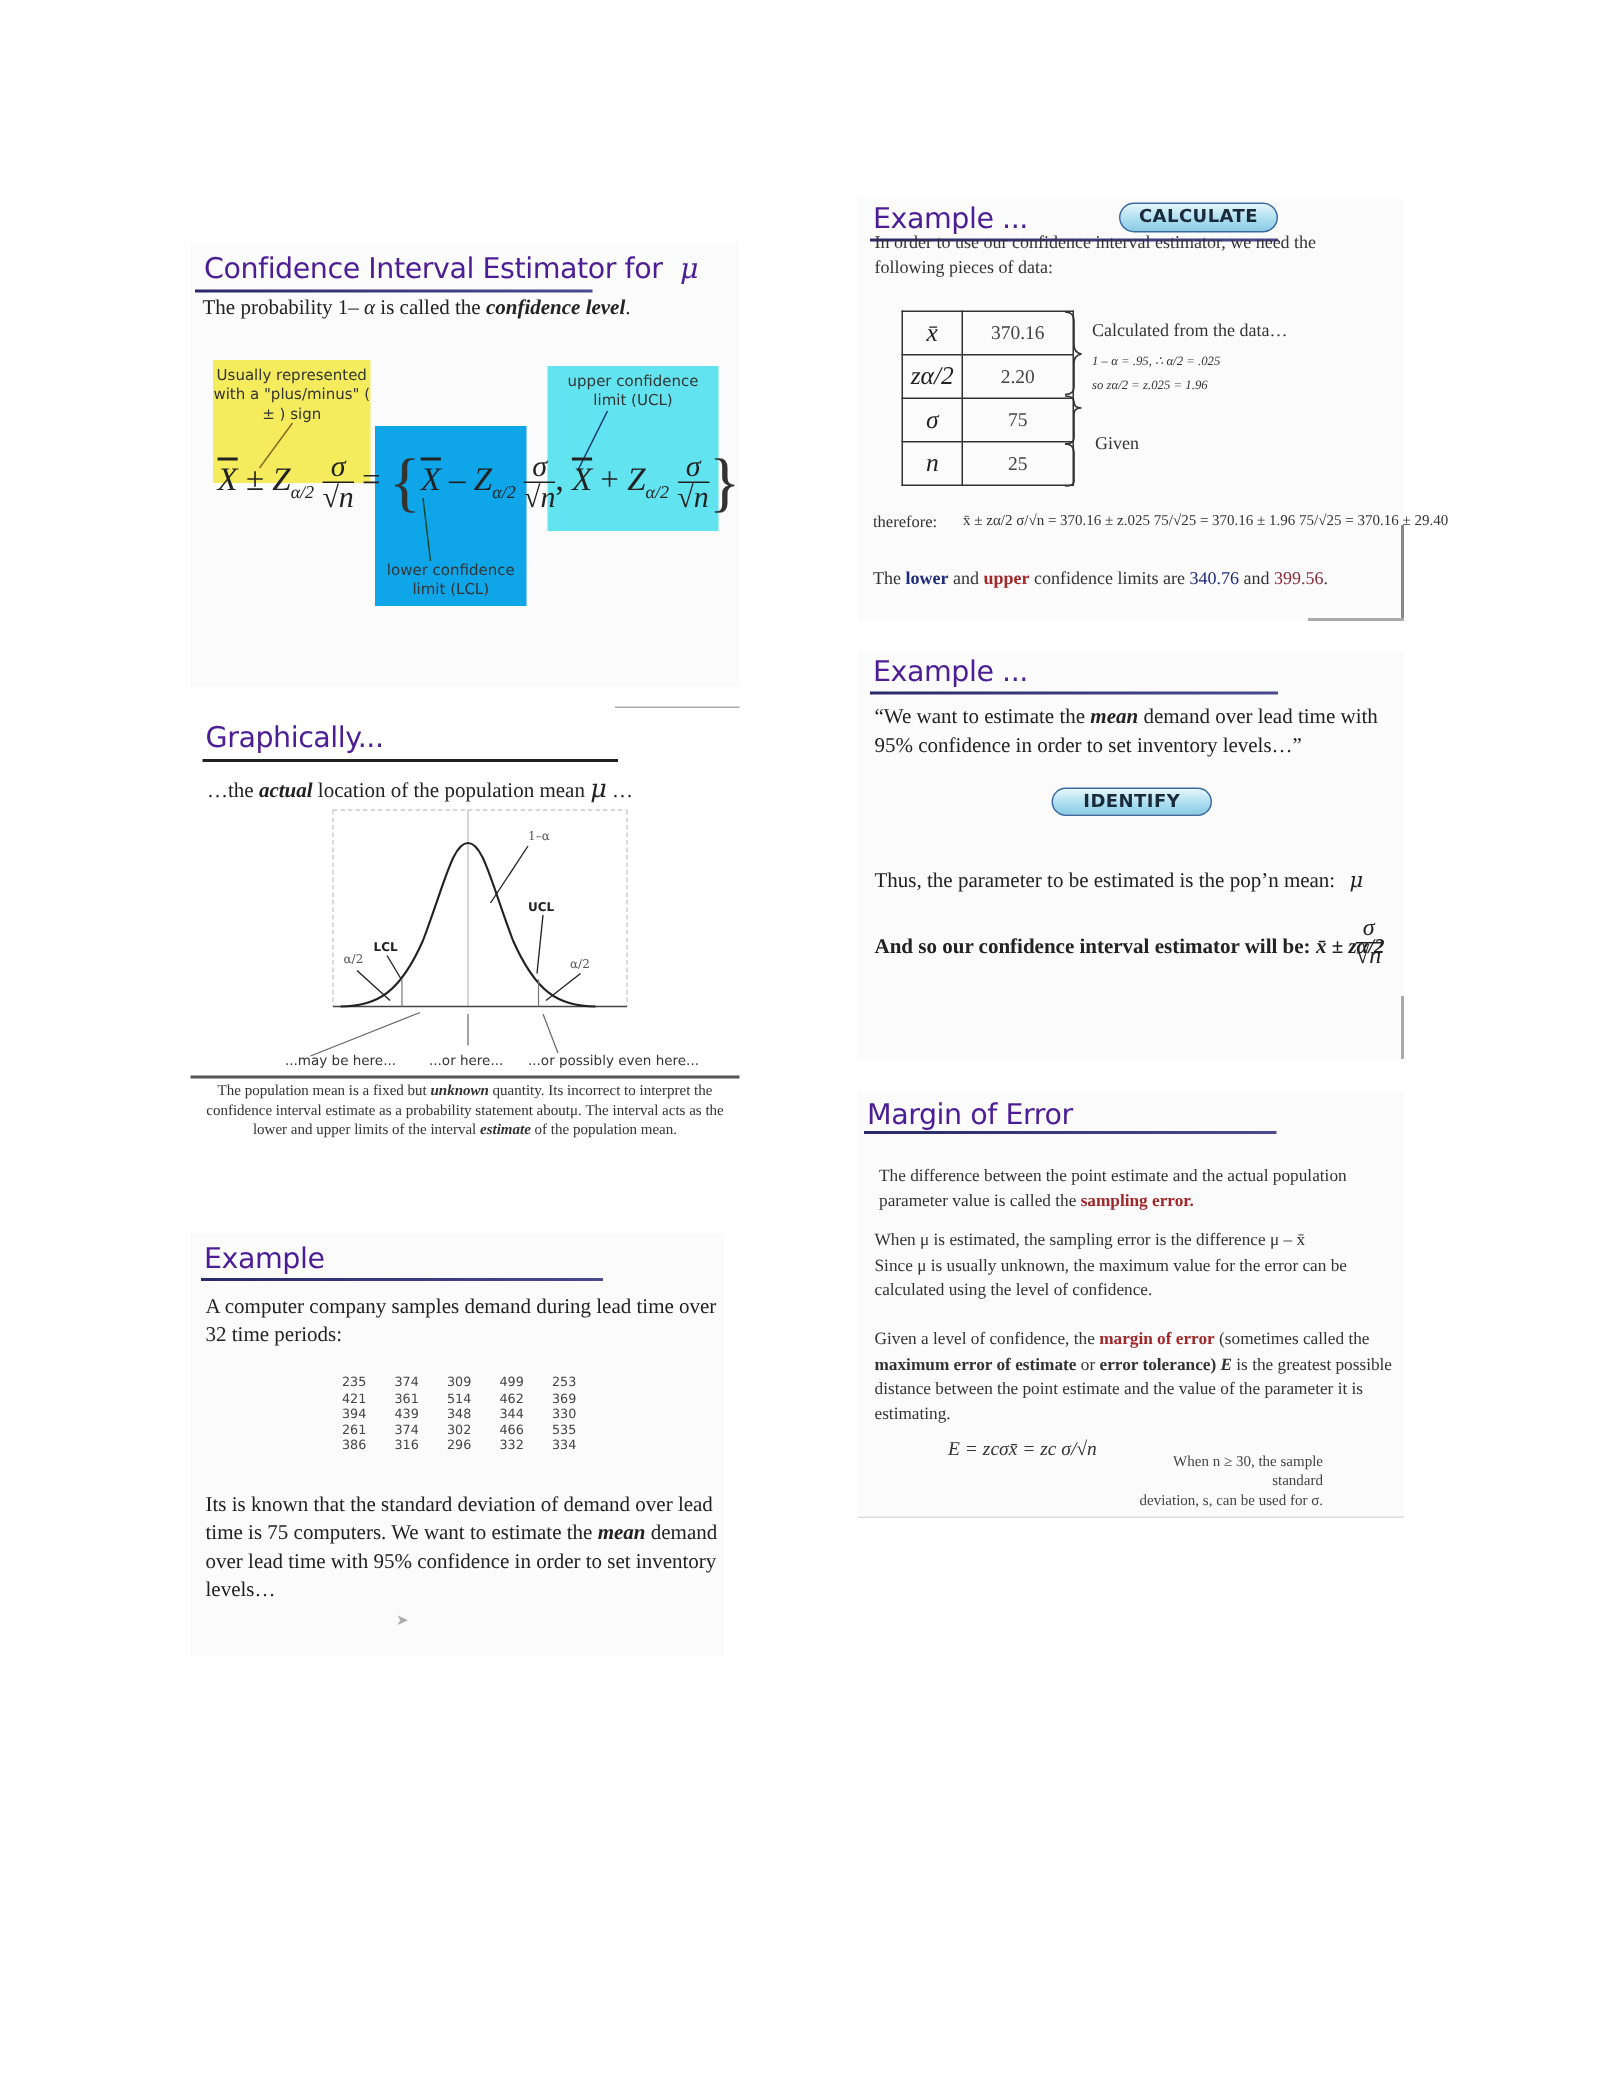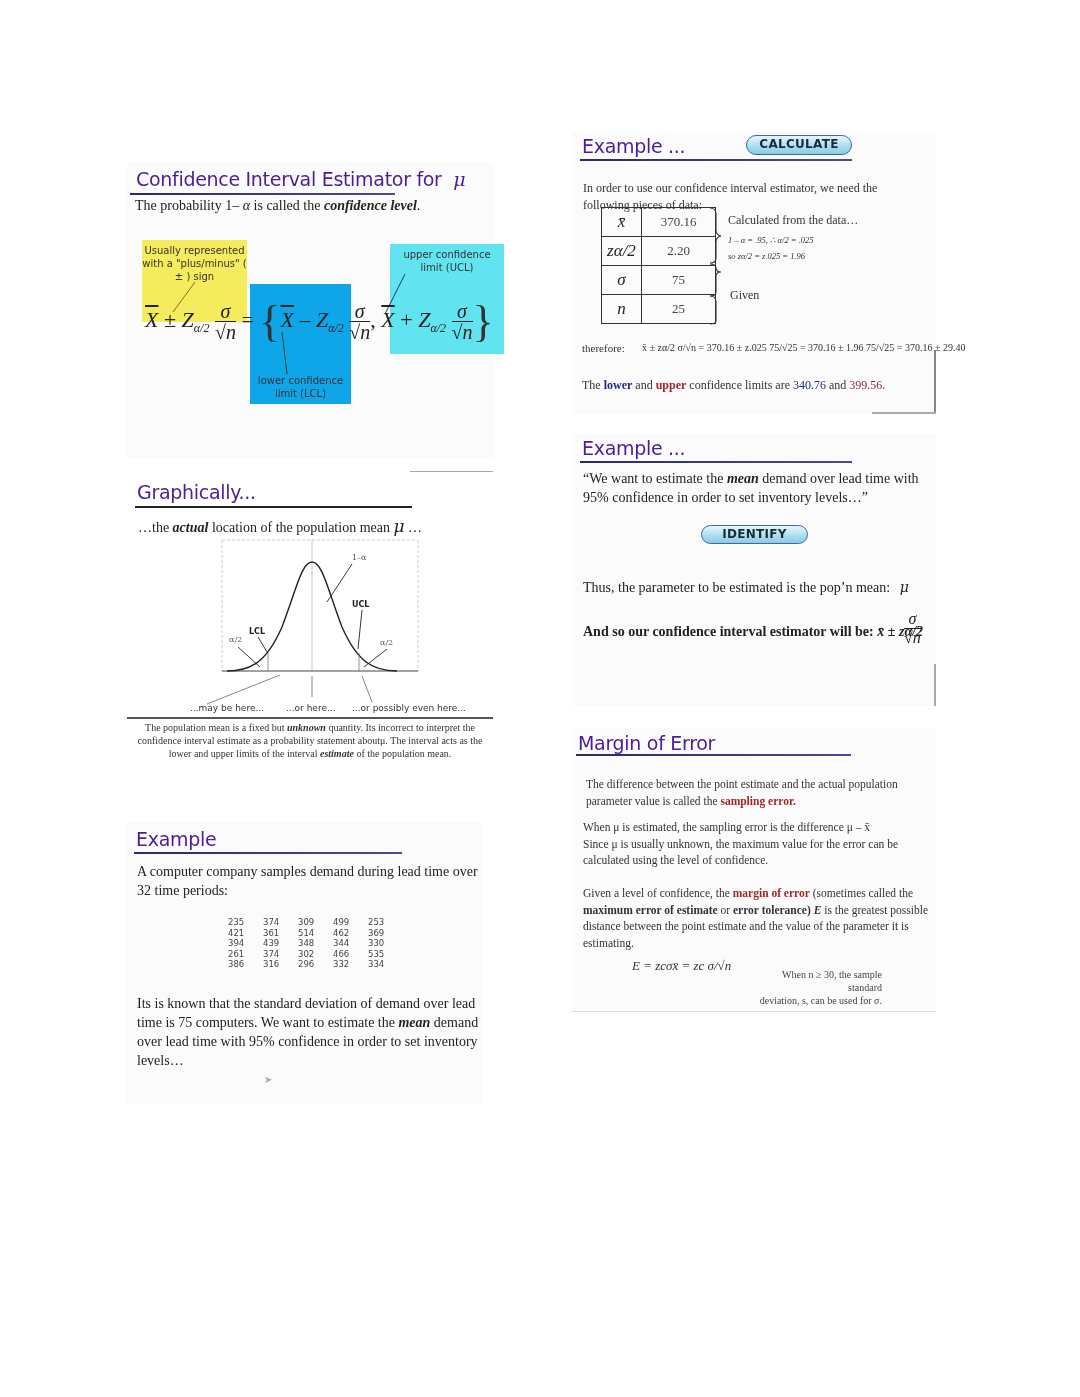--- a/index.html
+++ b/index.html
@@ -66,21 +66,21 @@
   <div class="abs serif" style="left:8px;top:36px;font-size:14px;white-space:nowrap;">
     <span>The probability 1– </span><span style="font-style:italic;">α</span><span> is called the </span><b><i>confidence level</i></b><span>.</span>
   </div>
 
   <div class="callout yellow" style="left:15px;top:78px;width:105px;height:82px;padding-top:4px;">
     <span>Usually represented with a "plus/minus" ( ± ) sign</span>
   </div>
   <div class="callout green" style="left:123px;top:122px;width:101px;height:120px;">
     <div style="position:absolute;bottom:4px;left:0;right:0;">lower confidence limit (LCL)</div>
   </div>
-  <div class="callout cyan" style="left:238px;top:82px;width:114px;height:110px;padding:4px 12px 0;margin-left:25px;">
+  <div class="callout cyan" style="left:238px;top:82px;width:114px;height:110px;padding:4px 12px 0;">
     <span>upper confidence limit (UCL)</span>
   </div>
 
   <svg class="abs" style="left:0;top:0;" width="366" height="296">
     <line x1="68" y1="120" x2="46" y2="150" stroke="#8a6a20" stroke-width="1"></line>
     <line x1="278" y1="112" x2="258" y2="152" stroke="#1a3a6a" stroke-width="1"></line>
     <line x1="160" y1="212" x2="155" y2="170" stroke="#1a4a2a" stroke-width="1"></line>
   </svg>
 
   <div class="formula" style="left:18px;top:134px;">
@@ -181,21 +181,21 @@
   <div class="body-text serif" style="left:10px;top:172px;width:348px;">
     <span>Its is known that the standard deviation of demand over lead time is 75 computers. We want to estimate the </span><b><i>mean</i></b><span> demand over lead time with 95% confidence in order to set inventory levels…</span>
   </div>
   <div class="abs" style="left:137px;top:252px;font-size:10px;color:#aaa;">➤</div>
 </div>
 
 <div class="slide" style="left:572px;top:132px;width:364px;height:282px;">
   <div class="slide-title" style="left:10px;top:3px;">Example ...</div>
   <div class="title-rule" style="left:8px;top:27px;width:272px;"></div>
   <div class="pill-btn" style="left:174px;top:3px;width:106px;height:20px;">CALCULATE</div>
-  <div class="small-text serif" style="left:11px;top:48px;width:340px;font-size:12px;">In order to use our confidence interval estimator, we need the following pieces of data:</div>
+  <div class="small-text serif" style="left:11px;top:21px;width:340px;font-size:12px;">In order to use our confidence interval estimator, we need the following pieces of data:</div>
 
   <table class="data-table" style="left:29px;top:75px;">
     <tbody>
         <tr>
           <td class="sym">x̄</td>
           <td class="val">370.16</td>
         </tr>
     <tr>
           <td class="sym">zα/2</td>
           <td class="val">2.20</td>

